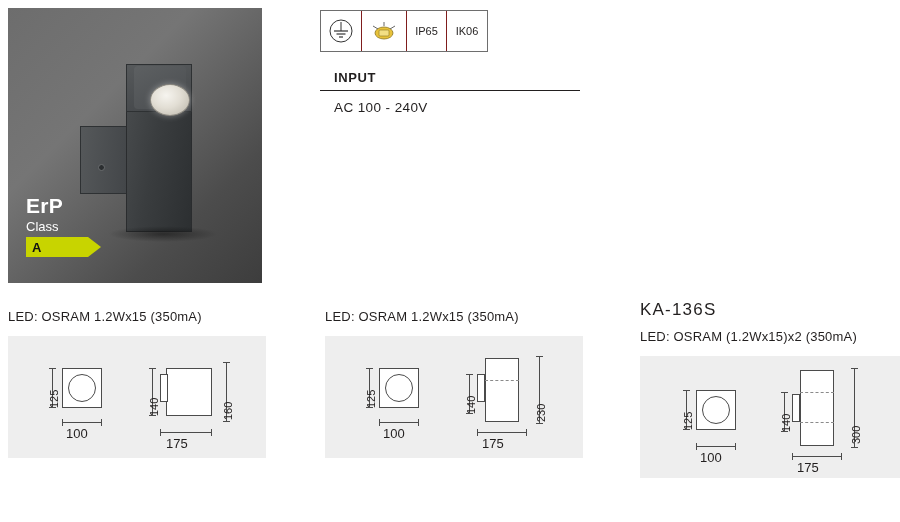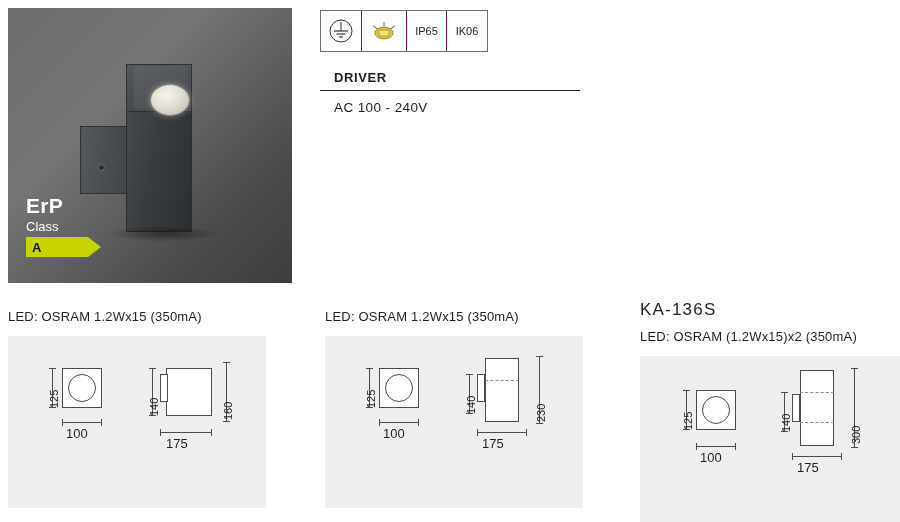--- a/index.html
+++ b/index.html
@@ -9,21 +9,21 @@
     background: #ffffff;
     font-family: "Liberation Sans", sans-serif;
     color: #221f1f;
     overflow: hidden;
   }
   .page { position: relative; width: 900px; height: 522px; }
 
   
   .photo {
     position: absolute; left: 8px; top: 8px;
-    width: 284px; height: 275px;
+    width: 254px; height: 275px;
     background: linear-gradient(135deg, #6d6d6d 0%, #757575 35%, #4c4c4c 75%, #3d3d3d 100%);
     overflow: hidden;
   }
   .lamp-body {
     position: absolute; left: 118px; top: 56px;
     width: 66px; height: 168px;
     background: linear-gradient(100deg, #4a4d4f 0%, #3a3d3f 45%, #2c2f31 100%);
     border: 1px solid #2a2c2e;
   }
   .lamp-top {
@@ -119,21 +119,21 @@
   
   .models { position: absolute; left: 0; top: 300px; width: 900px; }
   .col { position: absolute; top: 0; }
   .col-0 { left: 8px; width: 292px; }
   .col-1 { left: 325px; width: 292px; }
   .col-2 { left: 640px; width: 292px; }
   .model-code { font-size: 17px; letter-spacing: 1.2px; color: #221f1f; }
   .model-led { font-size: 13px; letter-spacing: .2px; margin-top: 9px; color: #221f1f; }
   .dim-box {
     margin-top: 12px;
-    width: 258px; height: 172px;
+    width: 258px; height: 122px;
     background: #eeeeee;
     position: relative;
   }
   .col-2 .dim-box { width: 262px; }
 
   
   .sq { position: absolute; border: 1.1px solid #4b4b4b; background: #fff; }
   .circ { position: absolute; border: 1.1px solid #4b4b4b; border-radius: 50%; background: #fff; }
   .lbl { position: absolute; font-size: 11px; color: #221f1f; white-space: nowrap; }
   .lbl.vert { transform: rotate(-90deg); transform-origin: left top; }
@@ -182,21 +182,21 @@
         <rect x="9" y="11" width="10" height="6" rx="1" fill="#f3df84" stroke="#8c7520" stroke-width="0.6"></rect>
         <line x1="3" y1="7" x2="8" y2="10" stroke="#666" stroke-width="1"></line>
         <line x1="25" y1="7" x2="20" y2="10" stroke="#666" stroke-width="1"></line>
         <line x1="14" y1="3" x2="14" y2="7" stroke="#666" stroke-width="1"></line>
       </svg>
     </div>
     <div class="icon-cell">IP65</div>
     <div class="icon-cell">IK06</div>
   </div>
 
-  <div class="input-head">DRIVER</div>
+  <div class="input-head">INPUT</div>
   <div class="input-val">AC 100 - 240V</div>
 
   <div class="models">
 
     <div class="col col-0">
       <div class="model-led">LED: OSRAM 1.2Wx15 (350mA)</div>
       <div class="dim-box">
 
         <div class="sq" style="left:54px; top:32px; width:40px; height:40px;"></div>
         <div class="circ" style="left:60px; top:38px; width:28px; height:28px;"></div>

